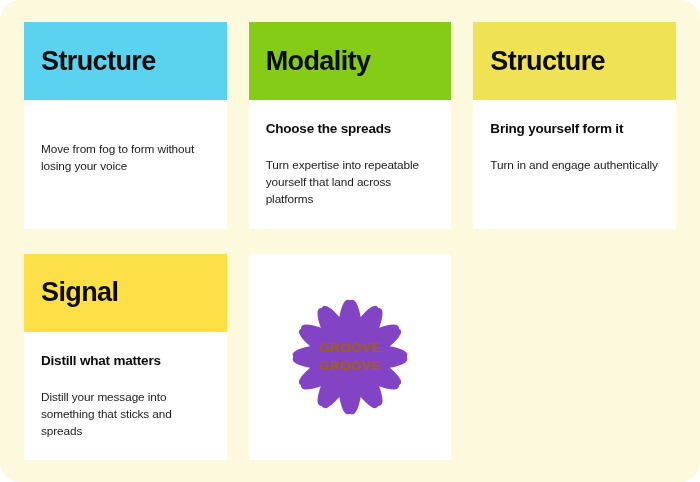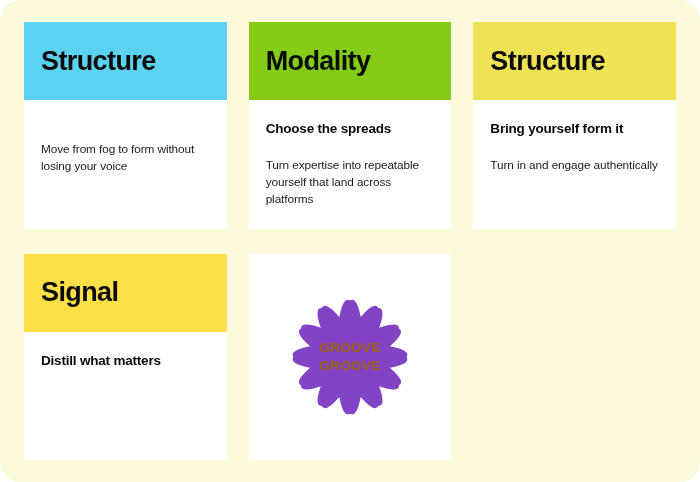--- a/index.html
+++ b/index.html
@@ -138,20 +138,21 @@
         <div class="card-desc">Turn in and engage authentically</div>
       </div>
     </div>
 
     <div class="card">
       <div class="card-header" style="background: #fde047;">
         <div class="card-title">Signal</div>
       </div>
       <div class="card-body">
         <div class="card-subtitle">Distill what matters</div>
+        <div class="card-desc">Distill your message into something that sticks and spreads</div>
       </div>
     </div>
 
     <div class="badge-card">
       <div class="badge-wrap">
         <svg viewBox="0 0 200 200" aria-hidden="true">
           <path id="badge-shape" fill="#8243C4" d="M 100.00 4.00 Q 111.41 -3.08 118.12 32.39 Q 141.65 5.03 148.00 16.86 Q 161.42 16.44 149.50 50.50 Q 183.56 38.58 183.14 52.00 Q 194.97 58.35 167.61 81.88 Q 203.08 88.59 196.00 100.00 Q 203.08 111.41 167.61 118.12 Q 194.97 141.65 183.14 148.00 Q 183.56 161.42 149.50 149.50 Q 161.42 183.56 148.00 183.14 Q 141.65 194.97 118.12 167.61 Q 111.41 203.08 100.00 196.00 Q 88.59 203.08 81.88 167.61 Q 58.35 194.97 52.00 183.14 Q 38.58 183.56 50.50 149.50 Q 16.44 161.42 16.86 148.00 Q 5.03 141.65 32.39 118.12 Q -3.08 111.41 4.00 100.00 Q -3.08 88.59 32.39 81.88 Q 5.03 58.35 16.86 52.00 Q 16.44 38.58 50.50 50.50 Q 38.58 16.44 52.00 16.86 Q 58.35 5.03 81.88 32.39 Q 88.59 -3.08 100.00 4.00 Z"></path>
         </svg>
         <div class="badge-text" style="color: #a16207; text-align: right;">
           <span>GROOVE</span>

